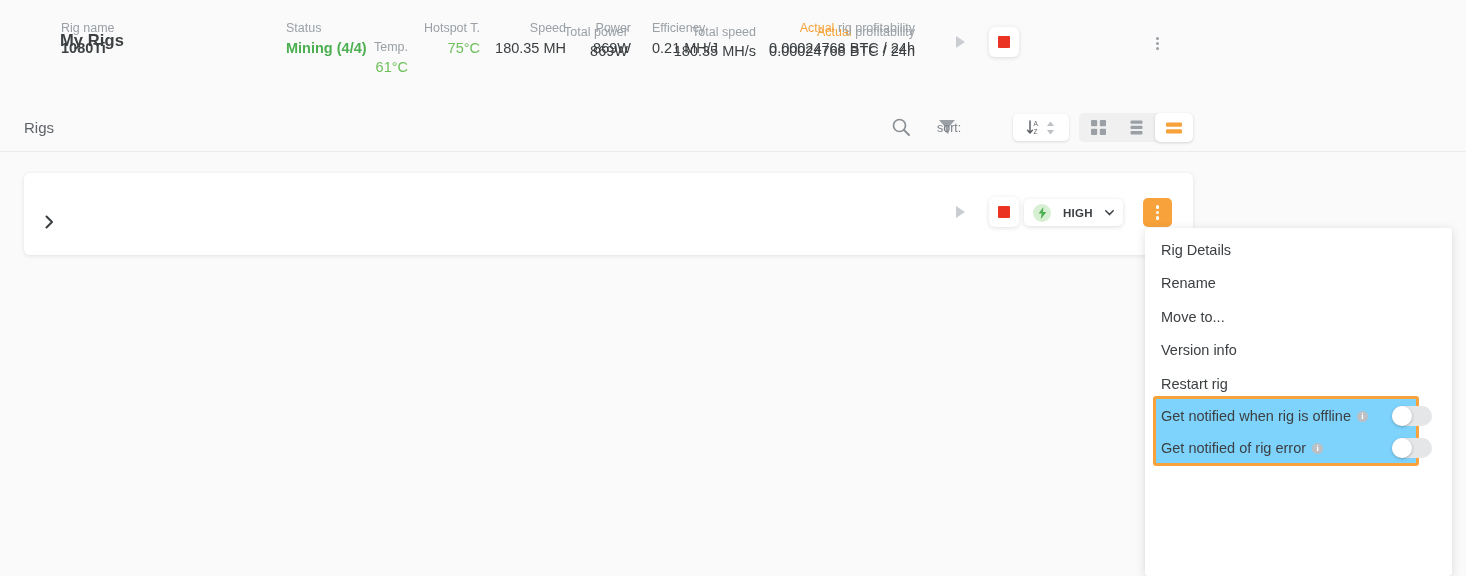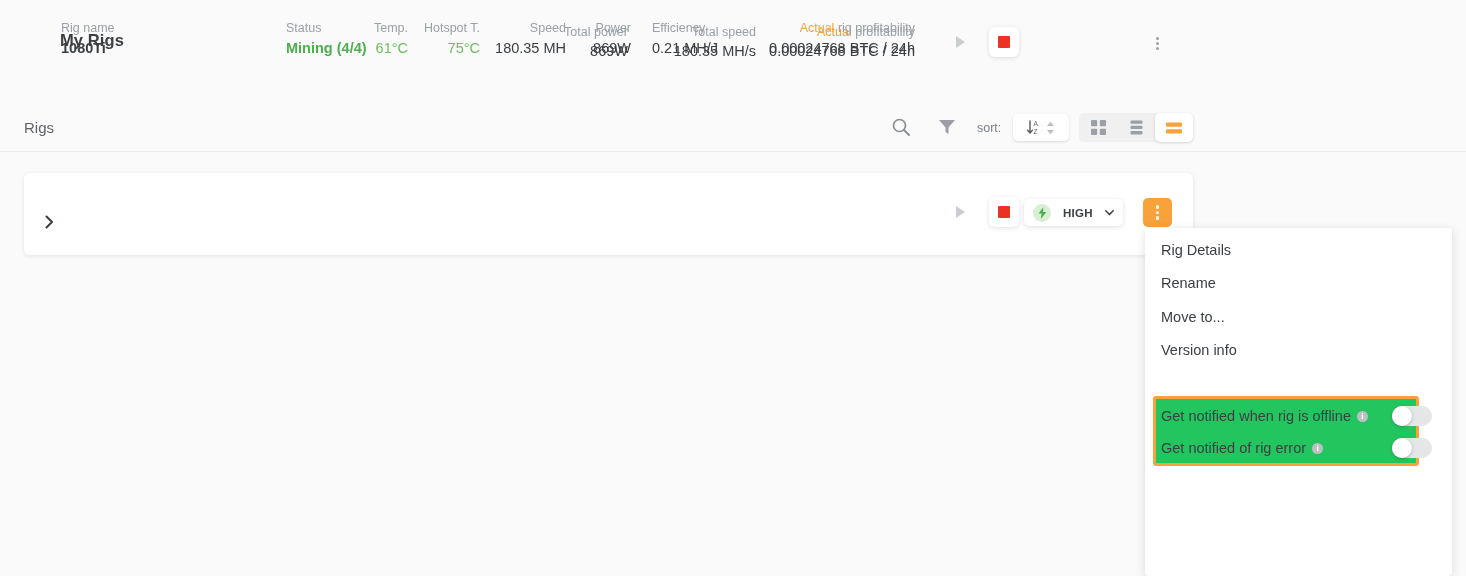--- a/index.html
+++ b/index.html
@@ -68,21 +68,21 @@
     height: 1px; background: #ececec;
   }
   .rigs-title {
     position: absolute; left: 24px; top: 19px;
     font-size: 15px; color: #5f6368;
   }
   .tool { position: absolute; display: flex; align-items: center; cursor: pointer; }
   #tool-search { left: 891px; top: 117px; width: 20px; height: 20px; }
   #tool-filter { left: 938px; top: 118px; width: 18px; height: 18px; }
   .sort-label {
-    position: absolute; left: 977px; top: 121px;
+    position: absolute; left: 937px; top: 121px;
     font-size: 12.5px; color: #7a7f85;
   }
   .sort-box {
     position: absolute; left: 1013px; top: 114px; width: 56px; height: 27px;
     background: #fff; border-radius: 5px; box-shadow: 0 1px 3px rgba(60,64,67,.16);
     display: flex; align-items: center; justify-content: center; gap: 4px; cursor: pointer;
   }
   .view-group {
     position: absolute; left: 1079px; top: 113px; width: 114px; height: 29px;
     background: #f0f0f0; border-radius: 5px; display: flex; align-items: center;
@@ -110,21 +110,21 @@
   .val-green { color: #4caf50 !important; font-weight: bold; }
   .val-green-plain { color: #6cbf59 !important; }
   .name-val { font-weight: bold; }
 
   .chev-row {
     position: absolute; left: 44px; top: 215px; width: 12px; height: 14px; cursor: pointer;
   }
 
   #c-name   { left: 61px; }
   #c-status { left: 241px; margin-left: 45px; }
-  #c-temp   { right: 1169px; }
+  #c-temp   { right: 1169px; margin-top: 19px; }
   #c-hot    { right: 1169px; }
   #c-speed  { right: 1169px; }
   #c-power  { right: 1169px; }
   #c-eff    { left: 652px; }
   #c-profit { right: 1169px; margin-left: 8px; }
   #rig-play { left: 944px; top: 197px; width: 30px; height: 30px; background: #fff; }
   #rig-stop { left: 989px; top: 197px; width: 30px; height: 30px; }
   .power-badge {
     position: absolute; left: 1024px; top: 199px; width: 99px; height: 27px;
     background: #fff; border-radius: 5px; box-shadow: 0 1px 4px rgba(60,64,67,.18);
@@ -148,21 +148,21 @@
     box-shadow: 0 2px 10px rgba(60,64,67,.18); overflow: hidden;
   }
   .menu-item {
     height: 33.5px; display: flex; align-items: center; padding-left: 16px;
     font-size: 14.5px; color: #3c4043; cursor: pointer; white-space: nowrap;
   }
   .menu-item.first { margin-top: 5px; }
 
   .highlight-box {
     position: absolute; left: 1153px; top: 396px; width: 266px; height: 70px;
-    border: 3px solid #f7a23b; border-radius: 3px; background: #22c55e;
+    border: 3px solid #f7a23b; border-radius: 3px; background: #7dd3fc;
     box-sizing: border-box;
   }
   .toggle-row {
     position: absolute; left: 0; width: 284px; height: 32px;
     display: flex; align-items: center; padding-left: 5px;
   }
   .toggle-row .t-label {
     font-size: 14.5px; color: #3c4043; white-space: nowrap;
   }
   .info-i {
@@ -347,20 +347,21 @@
       <i></i>
       <i></i>
     </span>
 </button>
 
 <div class="menu">
   <div class="menu-item first">Rig Details</div>
   <div class="menu-item">Rename</div>
   <div class="menu-item">Move to...</div>
   <div class="menu-item">Version info</div>
+  <div class="menu-item">Restart rig</div>
 
 </div>
 
 <div class="highlight-box">
   <div class="toggle-row" style="top:1px">
     <span class="t-label">Get notified when rig is offline</span>
     <span class="info-i">i</span>
     <span class="switch">
       <span class="knob"></span>
     </span>

